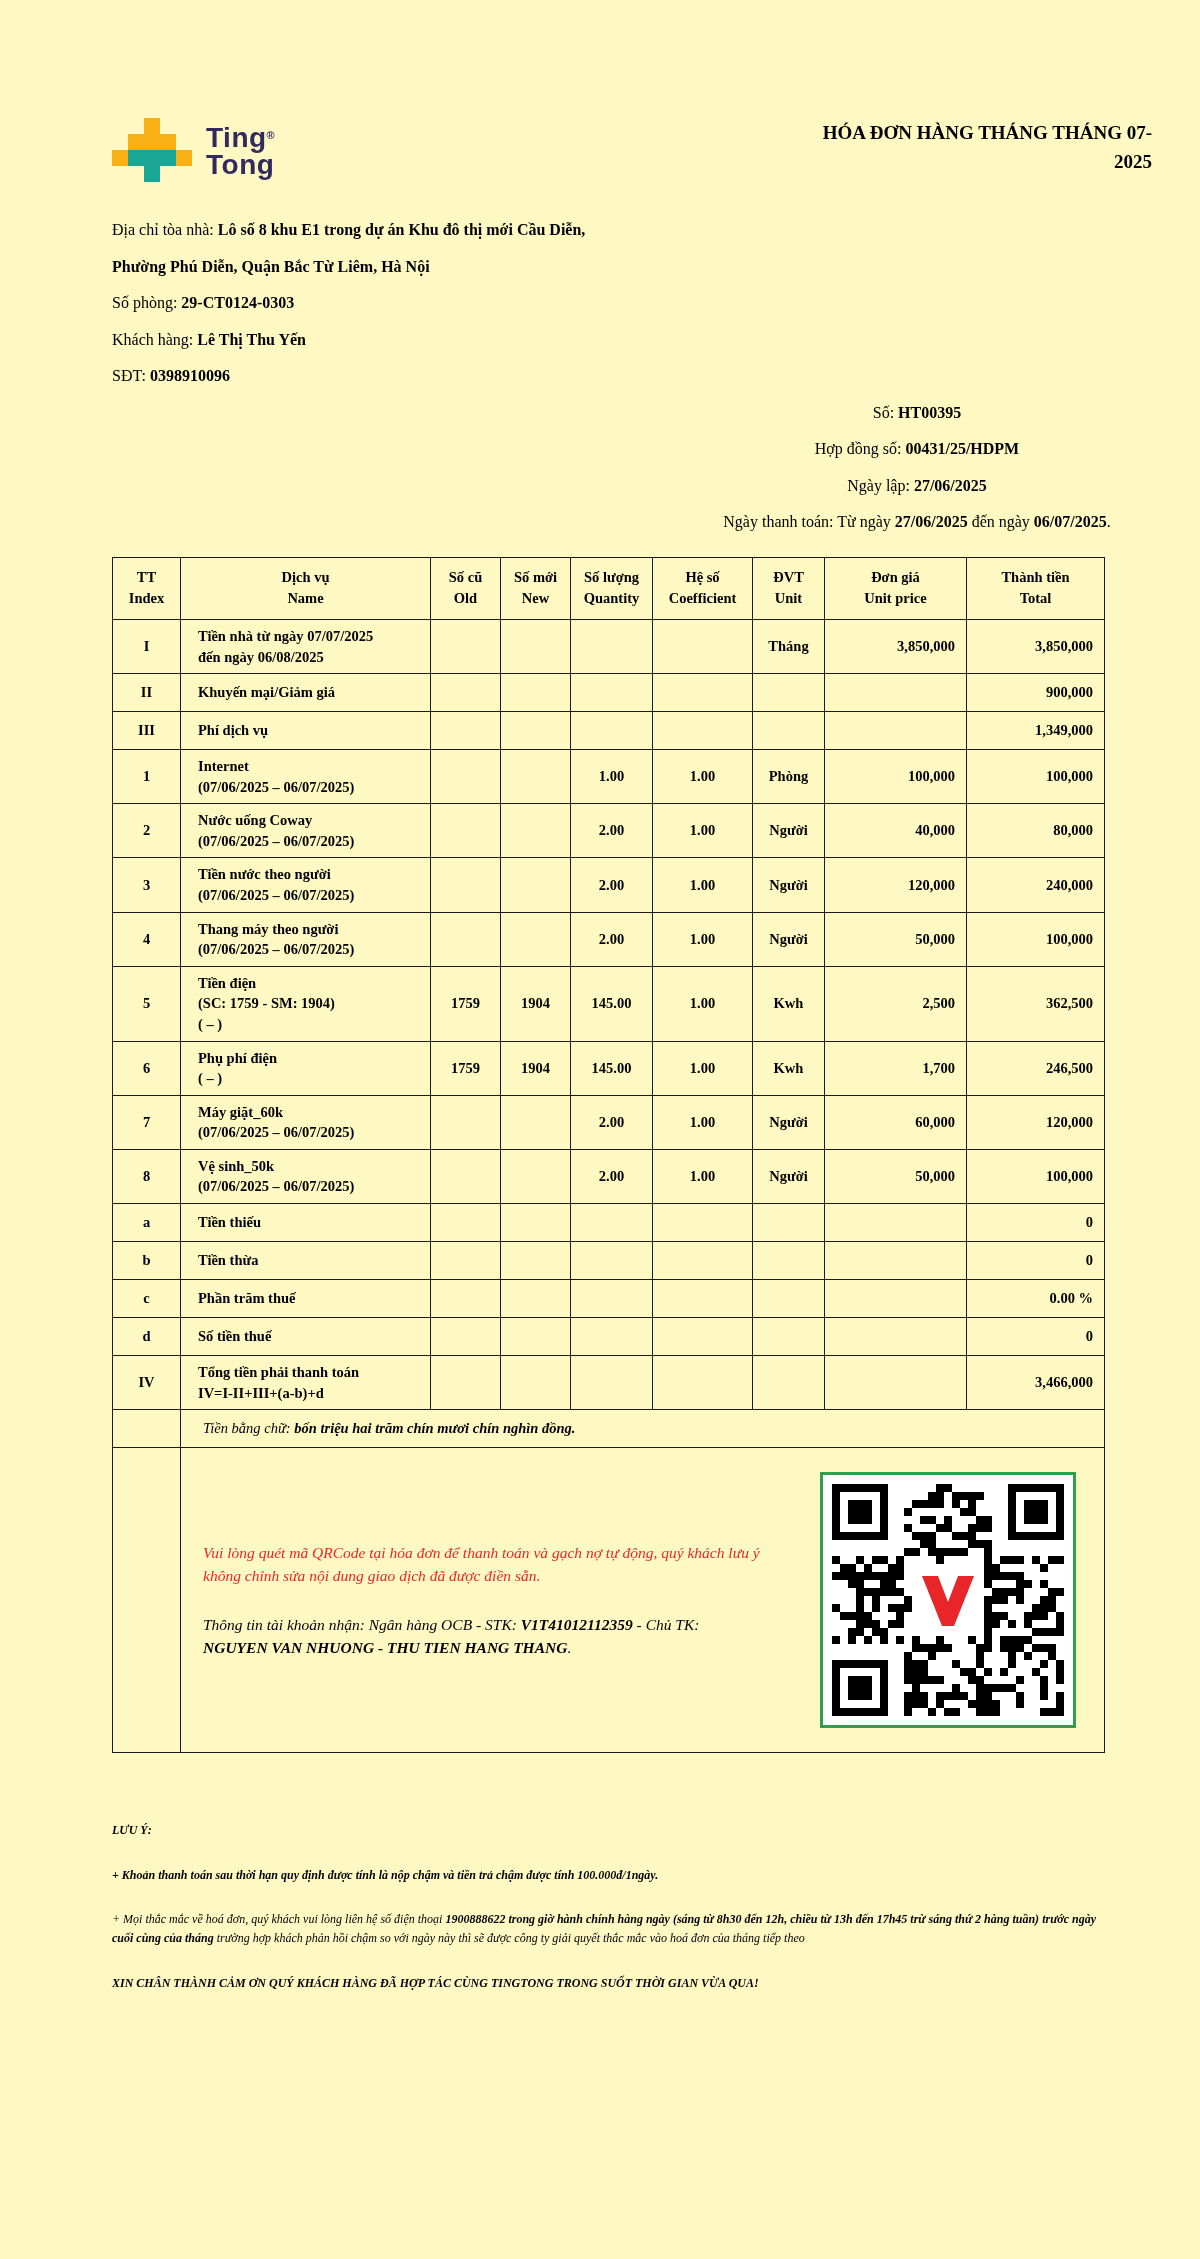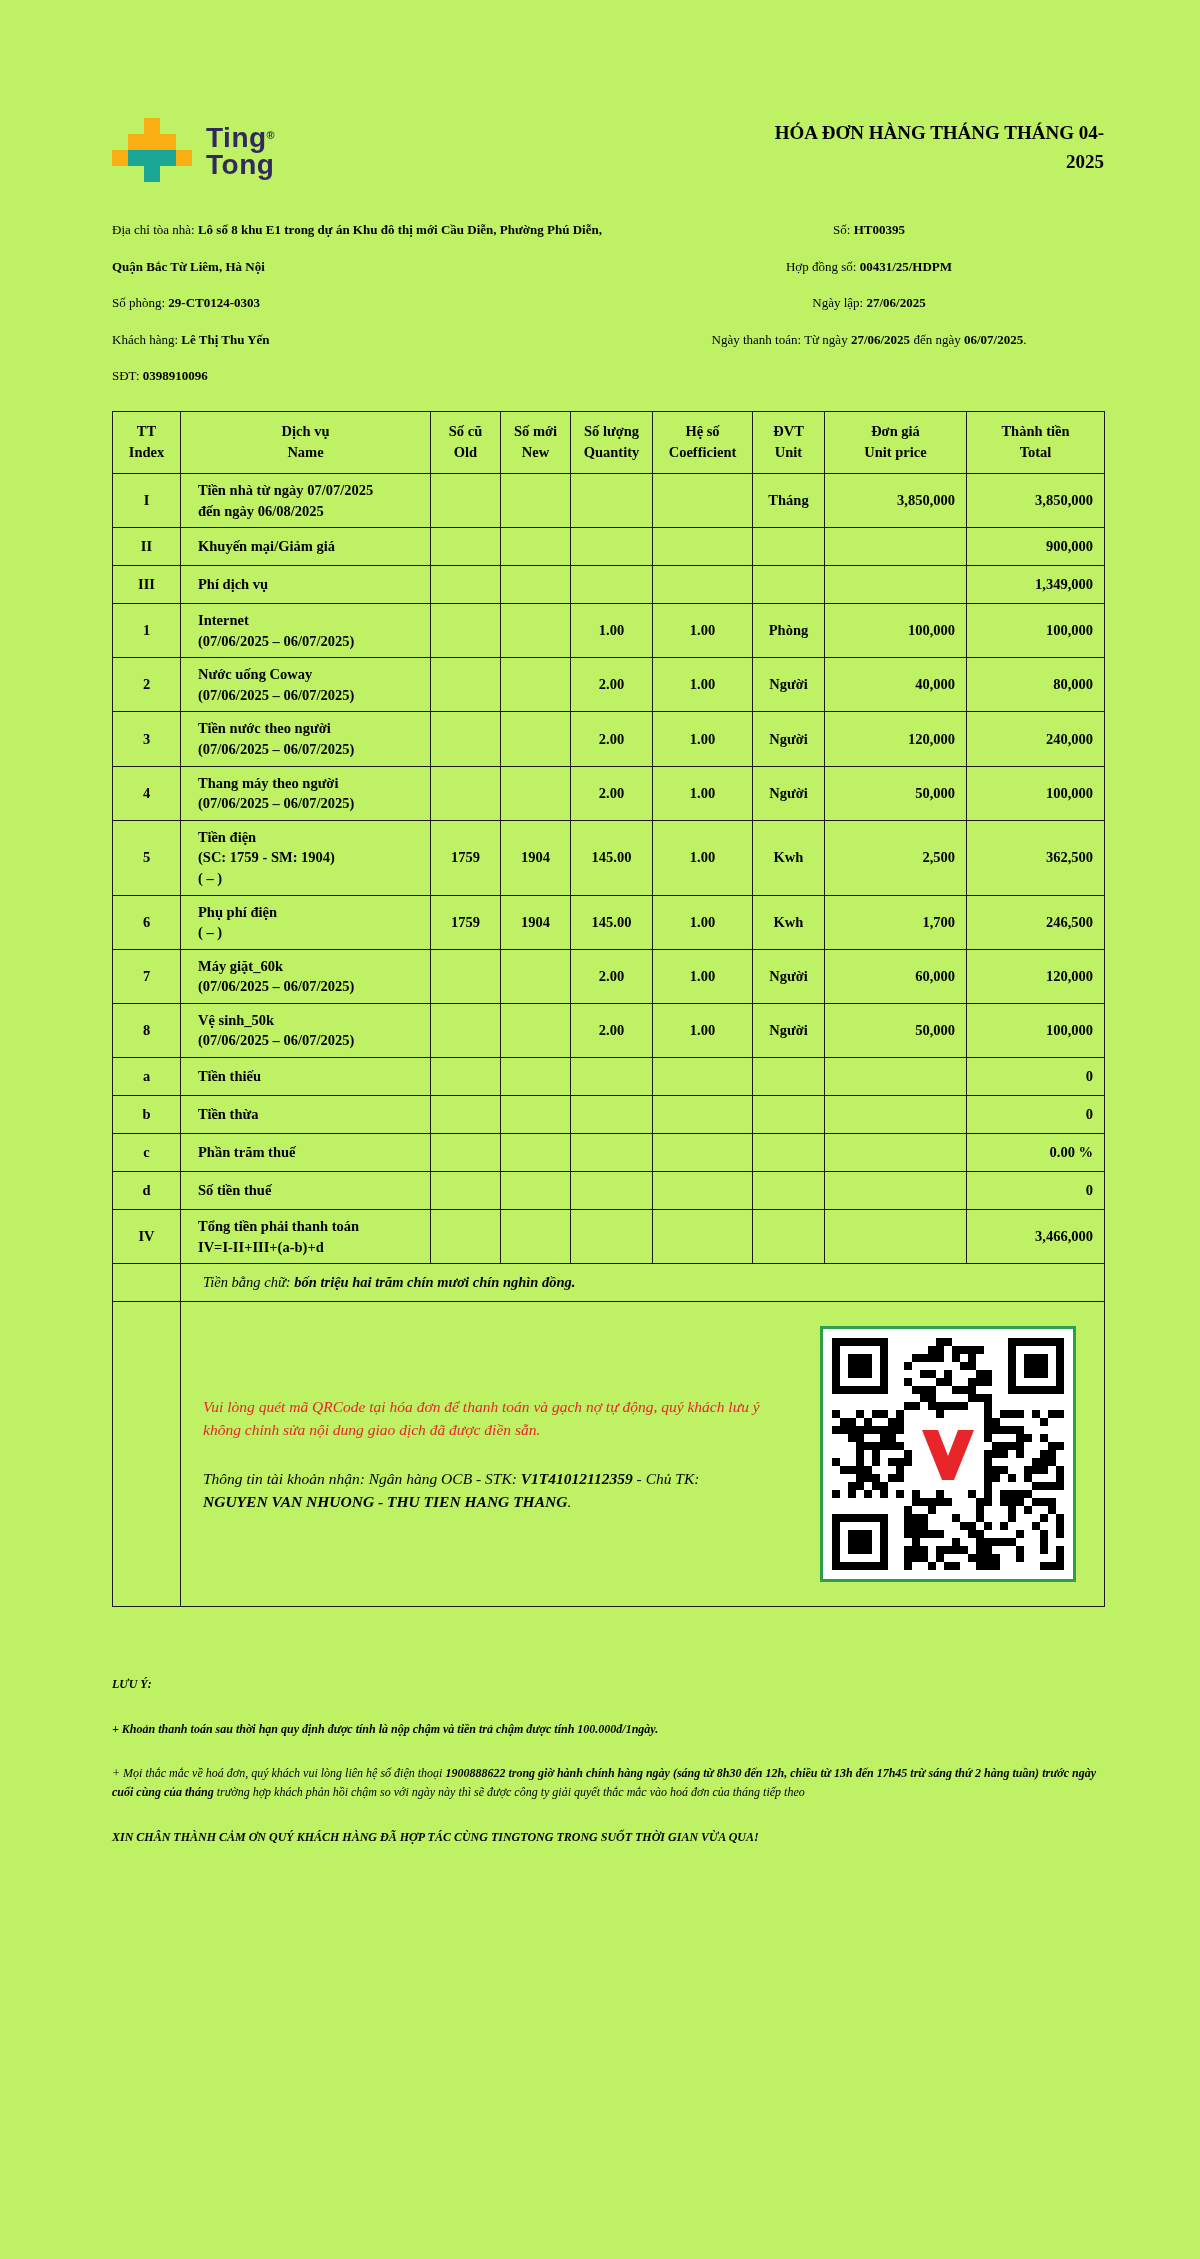--- a/index.html
+++ b/index.html
@@ -1,35 +1,35 @@
 <!DOCTYPE html>
 <html style="--brand_yellow: #F9B015; --brand_teal: #1AA695; --brand_navy: #322A5E; --accent_red: #E8262A; --qr_green: #2F9E4F; --border_black: #1A1A1A;"><head>
 <meta charset="utf-8">
 <style>
   html,body{margin:0;padding:0;background:#fff;}
   .page{
-    width:1200px;height:2259px;background:#bef264;box-sizing:border-box;
-    padding:118px 96px 0 112px;position:relative;overflow:hidden;
+    width:1200px;height:2259px;background:#fef9c3;box-sizing:border-box;
+    padding:118px 48px 0 112px;position:relative;overflow:hidden;
     font-family:"Liberation Serif",serif;color:#000;
   }
   
   .hdr{display:flex;align-items:flex-start;}
   .logo{display:flex;align-items:center;gap:14px;}
   .mark{display:grid;grid-template-columns:repeat(5,16px);grid-template-rows:repeat(4,16px);}
   .mark div{width:16px;height:16px;}
   .y{background:var(--brand_yellow);}
   .t{background:var(--brand_teal);}
   .m1{grid-area:1/3/2/4;} .m2{grid-area:2/2/3/3;} .m3{grid-area:2/3/3/4;} .m4{grid-area:2/4/3/5;}
   .m5{grid-area:3/1/4/2;} .m6{grid-area:3/5/4/6;} .m7{grid-area:3/2/4/5;width:48px!important;} .m8{grid-area:4/3/5/4;}
   .wordmark{font-family:"Liberation Sans",sans-serif;font-weight:bold;color:var(--brand_navy);
     font-size:28px;line-height:27px;letter-spacing:.5px;}
   .wordmark sup{font-size:11px;vertical-align:8px;}
   .title{margin-left:auto;width:420px;text-align:right;font-weight:bold;font-size:19px;line-height:1.55;}
   
-  .info{display:flex;margin-top:30px;font-size:13px;}
+  .info{display:flex;margin-top:30px;font-size:16px;flex-direction:column;}
   .info-l{width:505px;}
   .info-r{margin-left:auto;width:470px;text-align:center;}
   .info-line{line-height:36.5px;}
   
   table{border-collapse:collapse;margin-top:16px;width:992px;table-layout:fixed;font-size:14.5px;}
   col.c-tt{width:68px;} col.c-name{width:250px;} col.c-old{width:70px;} col.c-new{width:70px;}
   col.c-qty{width:82px;} col.c-coef{width:100px;} col.c-unit{width:72px;} col.c-price{width:142px;} col.c-total{width:138px;}
   th,td{border:1.6px solid var(--border_black);font-weight:bold;vertical-align:middle;padding:6px 8px;}
   td{height:38px;box-sizing:border-box;}
   th{padding:9px 4px;text-align:center;line-height:1.5;}
@@ -66,21 +66,21 @@
           <div class="y m6"></div>
           <div class="t m7"></div>
           <div class="t m8"></div>
       </div>
       <div class="wordmark">
         <span>Ting</span><sup>®</sup><br>
         <span>Tong</span>
       </div>
     </div>
     <div class="title">
-      <div>HÓA ĐƠN HÀNG THÁNG THÁNG 04-</div>
+      <div>HÓA ĐƠN HÀNG THÁNG THÁNG 07-</div>
       <div>2025</div>
     </div>
   </div>
 
   <div class="info">
     <div class="info-l">
       <div class="info-line"><span>Địa chỉ tòa nhà: </span><b>Lô số 8 khu E1 trong dự án Khu đô thị mới Cầu Diễn, Phường Phú Diễn, Quận Bắc Từ Liêm, Hà Nội</b></div>
       <div class="info-line"><span>Số phòng: </span><b>29-CT0124-0303</b></div>
       <div class="info-line"><span>Khách hàng: </span><b>Lê Thị Thu Yến</b></div>
       <div class="info-line"><span>SĐT: </span><b>0398910096</b></div>

